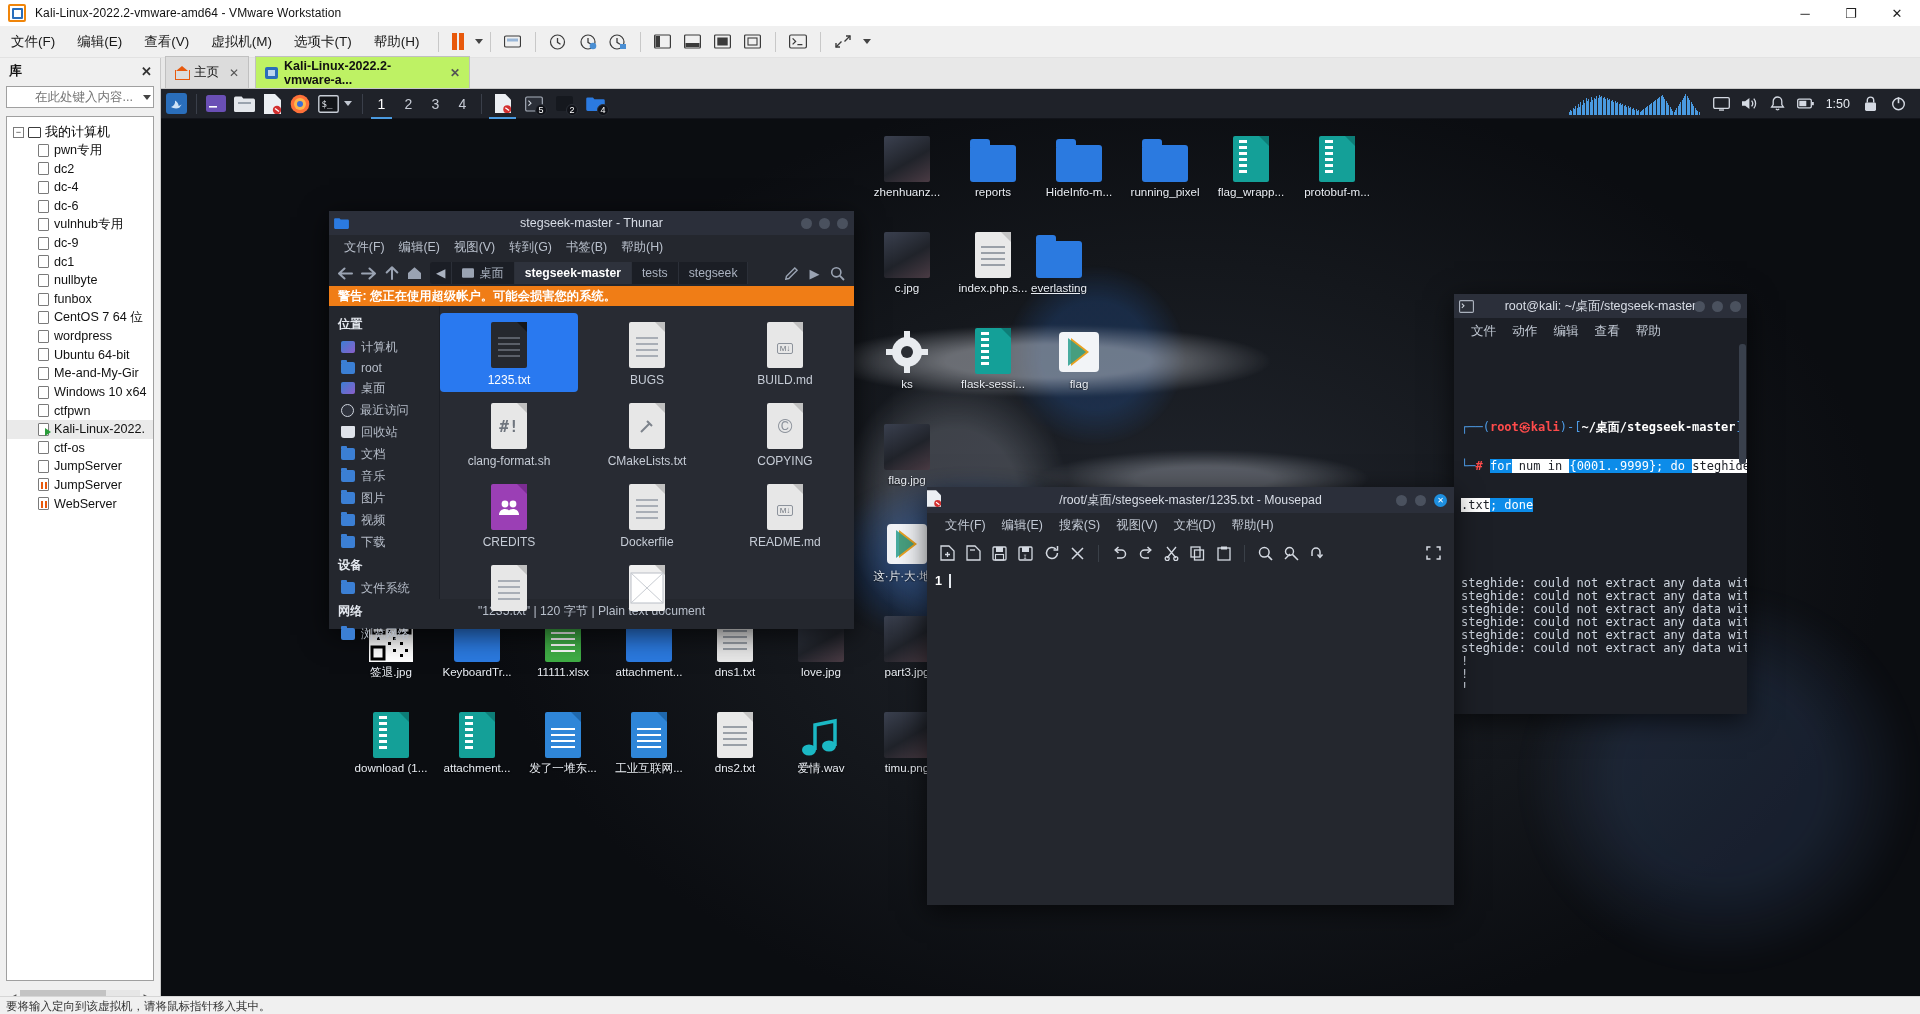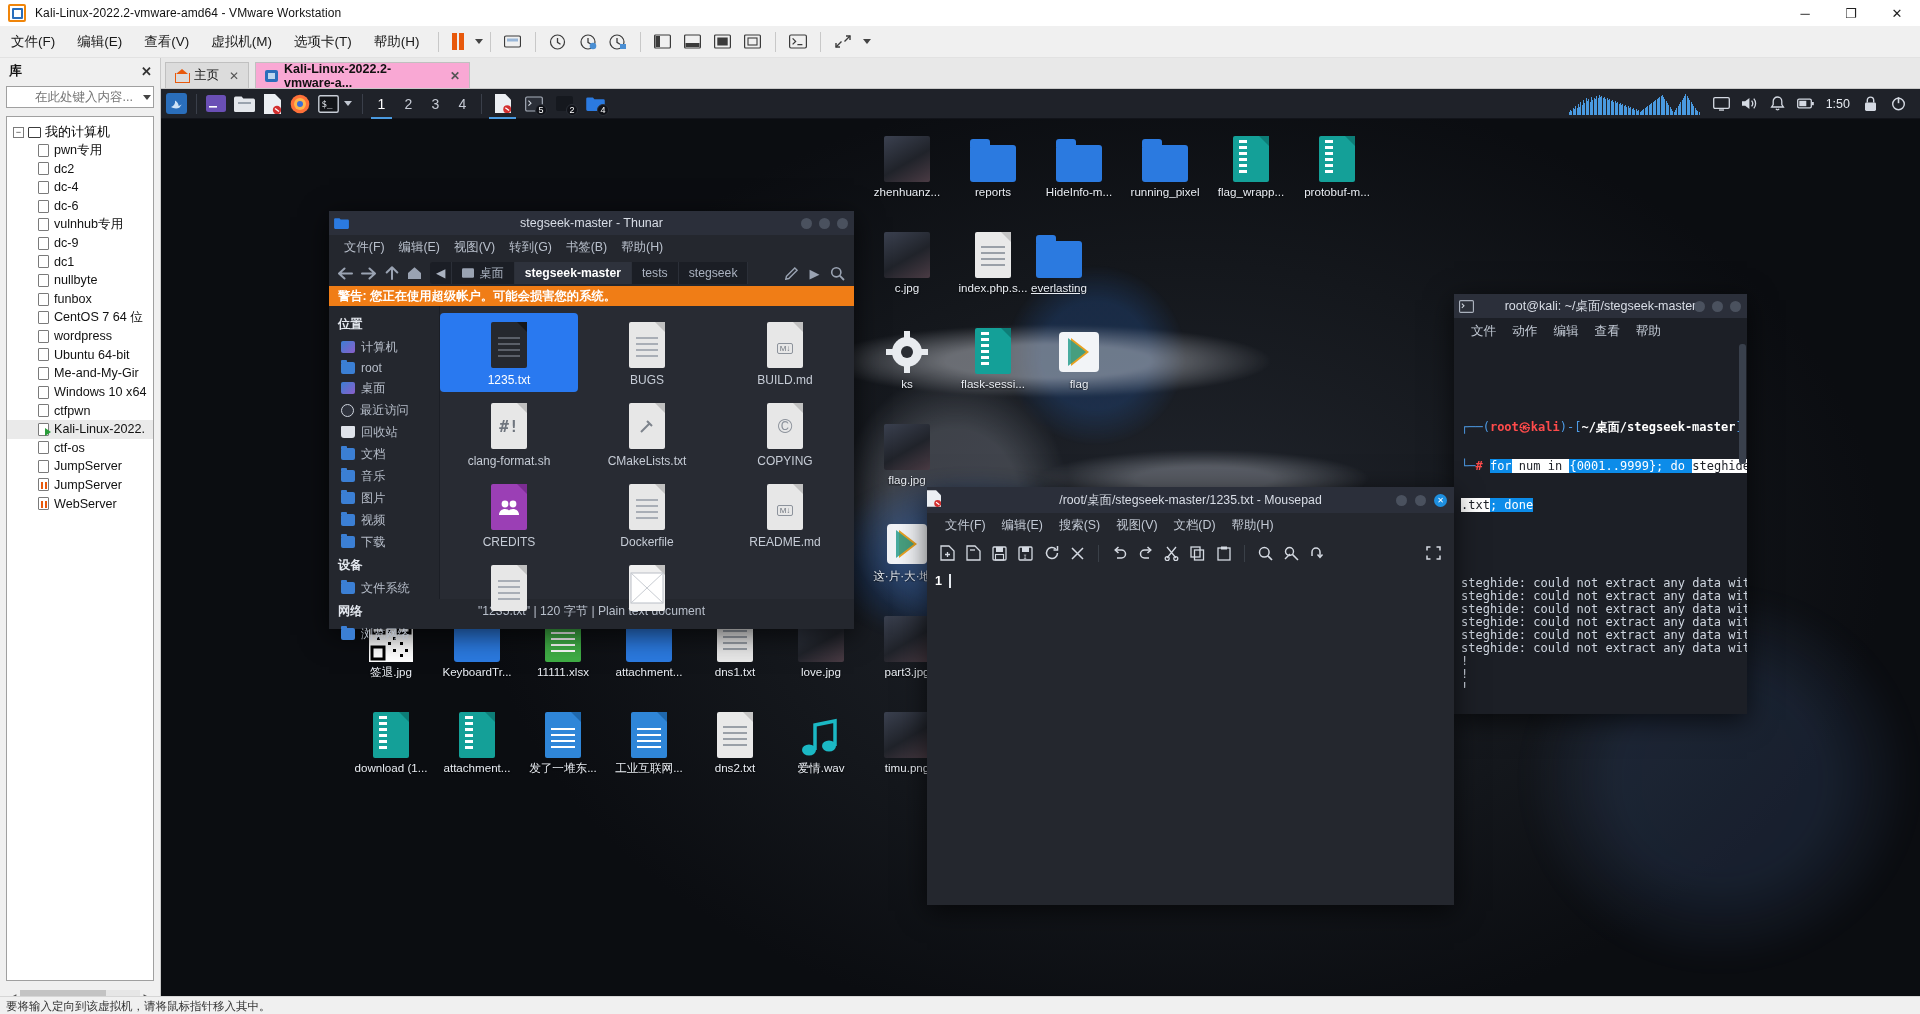--- a/index.html
+++ b/index.html
@@ -124,25 +124,25 @@
     background:#f0f0f0; border-top:1px solid #d6d6d6;
     font-size:11.5px; color:#333; padding-left:6px; line-height:18px; overflow:hidden;
   }
 
   
   .vm-tabs {
     position:absolute; left:161px; top:58px; width:1759px; height:31px;
     background:#e8e8e8; display:flex; align-items:flex-end; border-bottom:1px solid #c9c9c9;
   }
   .vm-tab {
-    height:26px; display:flex; align-items:center; gap:6px; padding:0 9px;
+    height:32px; display:flex; align-items:center; gap:6px; padding:0 9px;
     font-size:12.5px; color:#111; background:#dcdcdc; border:1px solid #c0c0c0;
     border-bottom:none; margin-right:2px; margin-left:4px; max-width:215px;
   }
-  .vm-tab.active { background:#f9a8d4; font-weight:bold; }
+  .vm-tab.active { background:#bef264; font-weight:bold; }
   .vm-tab .tabx { color:#555; font-size:12px; margin-left:4px; }
   .tab-home-ic {
     width:13px;height:12px;flex:0 0 auto;position:relative;
   }
   .tab-home-ic:before{
     content:'';position:absolute;left:0;top:3px;width:13px;height:9px;border:1.4px solid #e8590c;border-top:none;
   }
   .tab-home-ic:after{
     content:'';position:absolute;left:1px;top:-1px;border-left:6px solid transparent;border-right:6px solid transparent;border-bottom:5px solid #e8590c;
   }

